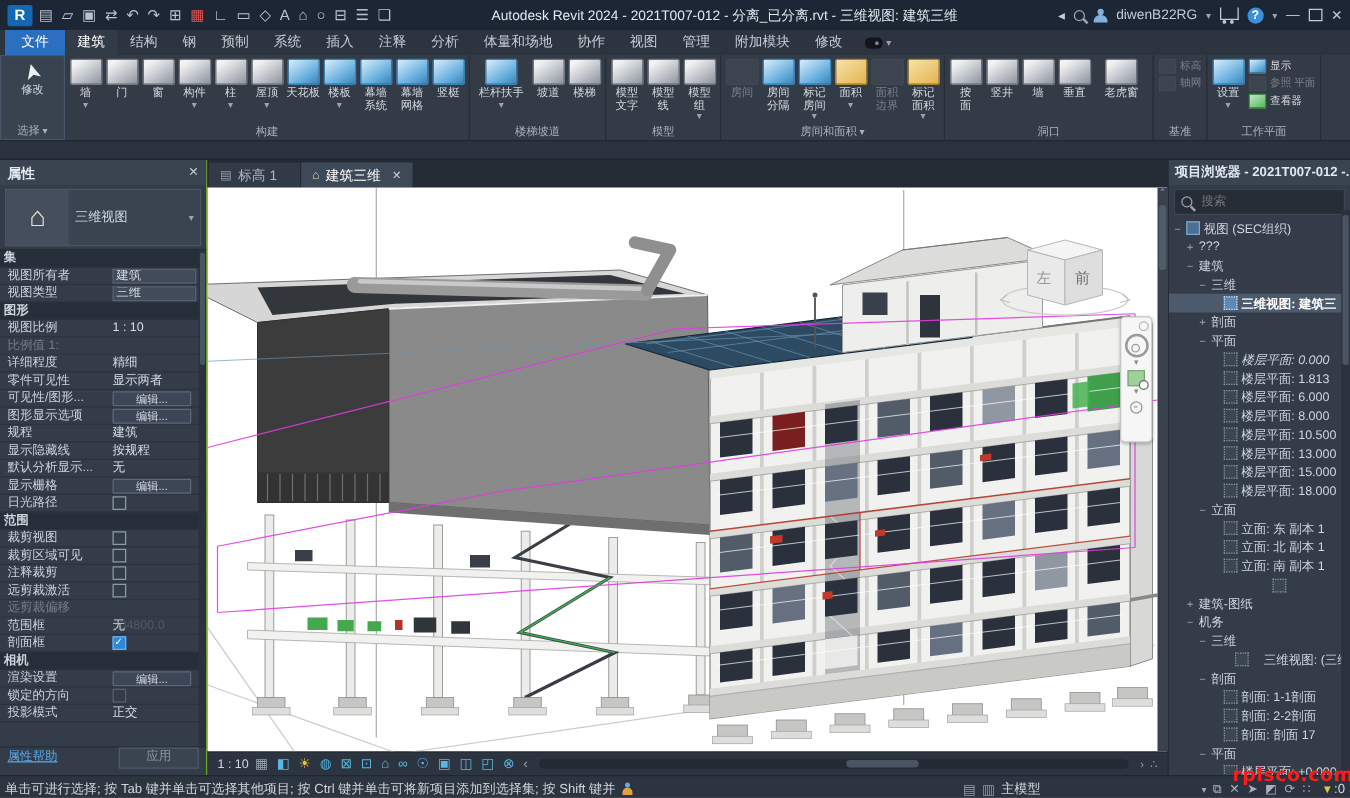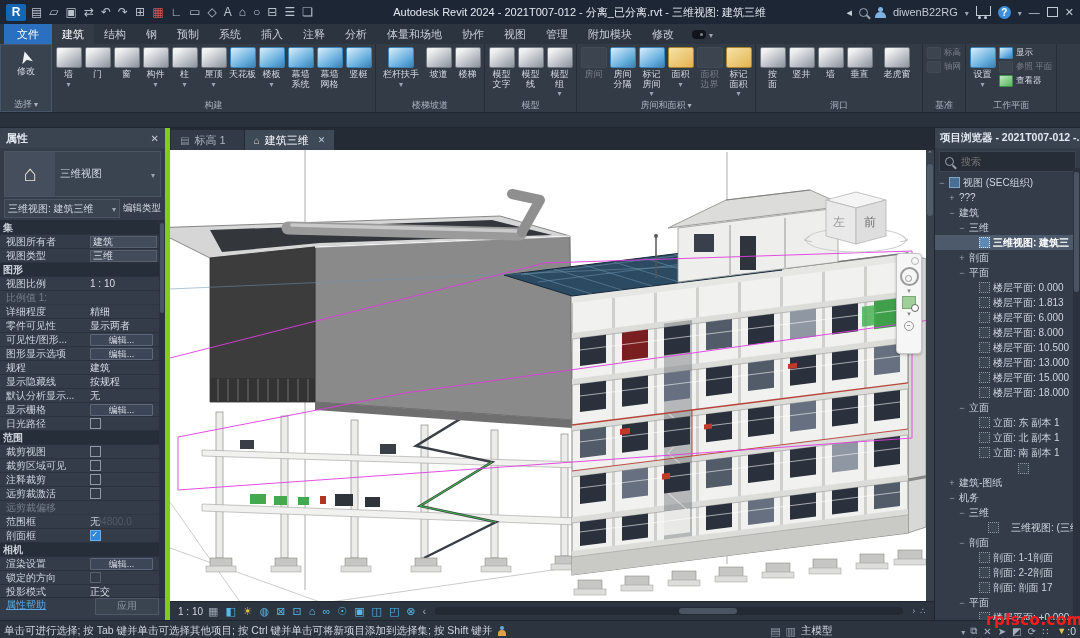--- a/index.html
+++ b/index.html
@@ -52,21 +52,21 @@
   .rsmall{display:flex;align-items:center;gap:3px;font-size:8.5px;white-space:nowrap;color:#d4dae2;}
   .i12{width:12px;height:10px;border-radius:1px;flex:none;}
   .selpanel{background:#39424f;border:1px solid #4a5devtools;border:1px solid #46556a;}
   .marrow{font-size:17px;color:#eef2f6;transform:rotate(-105deg);line-height:19px;}
   .modbtn{width:46px;display:flex;flex-direction:column;align-items:center;padding-top:3px;}
   
   .optionsbar{height:14px;background:#2a323d;border-top:1px solid #1f2630;border-bottom:1px solid #1f2630;}
   
   .main{display:flex;height:492px;}
   
-  .props{width:165px;background:#333c48;display:flex;flex-direction:column;border-right:5px solid #84cc16;flex:none;}
+  .props{width:165px;background:#333c48;display:flex;flex-direction:column;border-right:1px solid #84cc16;flex:none;}
   .phead{height:20px;display:flex;align-items:center;justify-content:space-between;background:#3a4350;padding:0 6px;font-weight:bold;color:#e2e8ef;}
   .xbtn{color:#c2cad4;font-size:10px;}
   .typesel{height:44px;margin:3px 4px 2px;background:#3a4350;border:1px solid #4a5462;display:flex;}
   .thouse{width:50px;background:#454e5c;display:flex;align-items:center;justify-content:center;font-size:22px;color:#ece4d2;}
   .tname{flex:1;display:flex;align-items:center;justify-content:space-between;padding:0 5px;font-size:10.5px;}
   .instrow{display:flex;height:19px;margin:0 4px 2px;gap:3px;align-items:center;}
   .inst{flex:1;background:#3a4350;border:1px solid #4a5462;display:flex;align-items:center;justify-content:space-between;
         padding:0 3px;height:17px;font-size:10px;overflow:hidden;white-space:nowrap;}
   .edittype{font-size:9.5px;color:#d4dae2;white-space:nowrap;}
   .prows{flex:1;overflow:hidden;border-top:1px solid #262d37;position:relative;}
@@ -532,27 +532,20 @@
         <span>属性</span>
         <span class="xbtn">✕</span>
       </div>
       <div class="typesel">
         <div class="thouse">⌂</div>
         <div class="tname">
           <span>三维视图</span>
           <span class="caret"></span>
         </div>
       </div>
-      <div class="instrow">
-        <div class="inst">
-          <span>三维视图: 建筑三维</span>
-          <span class="caret"></span>
-        </div>
-        <span class="edittype">编辑类型</span>
-      </div>
       <div class="prows">
         <div>
 
             <div class="prow section">
               <span class="lbl">集</span>
 
             </div>
 
             <div class="prow field">
               <span class="lbl">视图所有者</span>
@@ -1103,21 +1096,21 @@
 
             <span style="overflow:hidden">剖面</span>
           </div>
 
           <div class="trow" style="padding-left: 23px;">
             <span class="tog">−</span>
 
             <span style="overflow:hidden">平面</span>
           </div>
 
-          <div class="trow" style="padding-left: 33px;">
+          <div class="trow" style="padding-left: 33px; font-style: italic;">
             <span class="tog"></span>
             <span class="ticon viewbox"></span>
             <span style="overflow:hidden">楼层平面: 0.000</span>
           </div>
 
           <div class="trow" style="padding-left: 33px;">
             <span class="tog"></span>
             <span class="ticon viewbox"></span>
             <span style="overflow:hidden">楼层平面: 1.813</span>
           </div>

